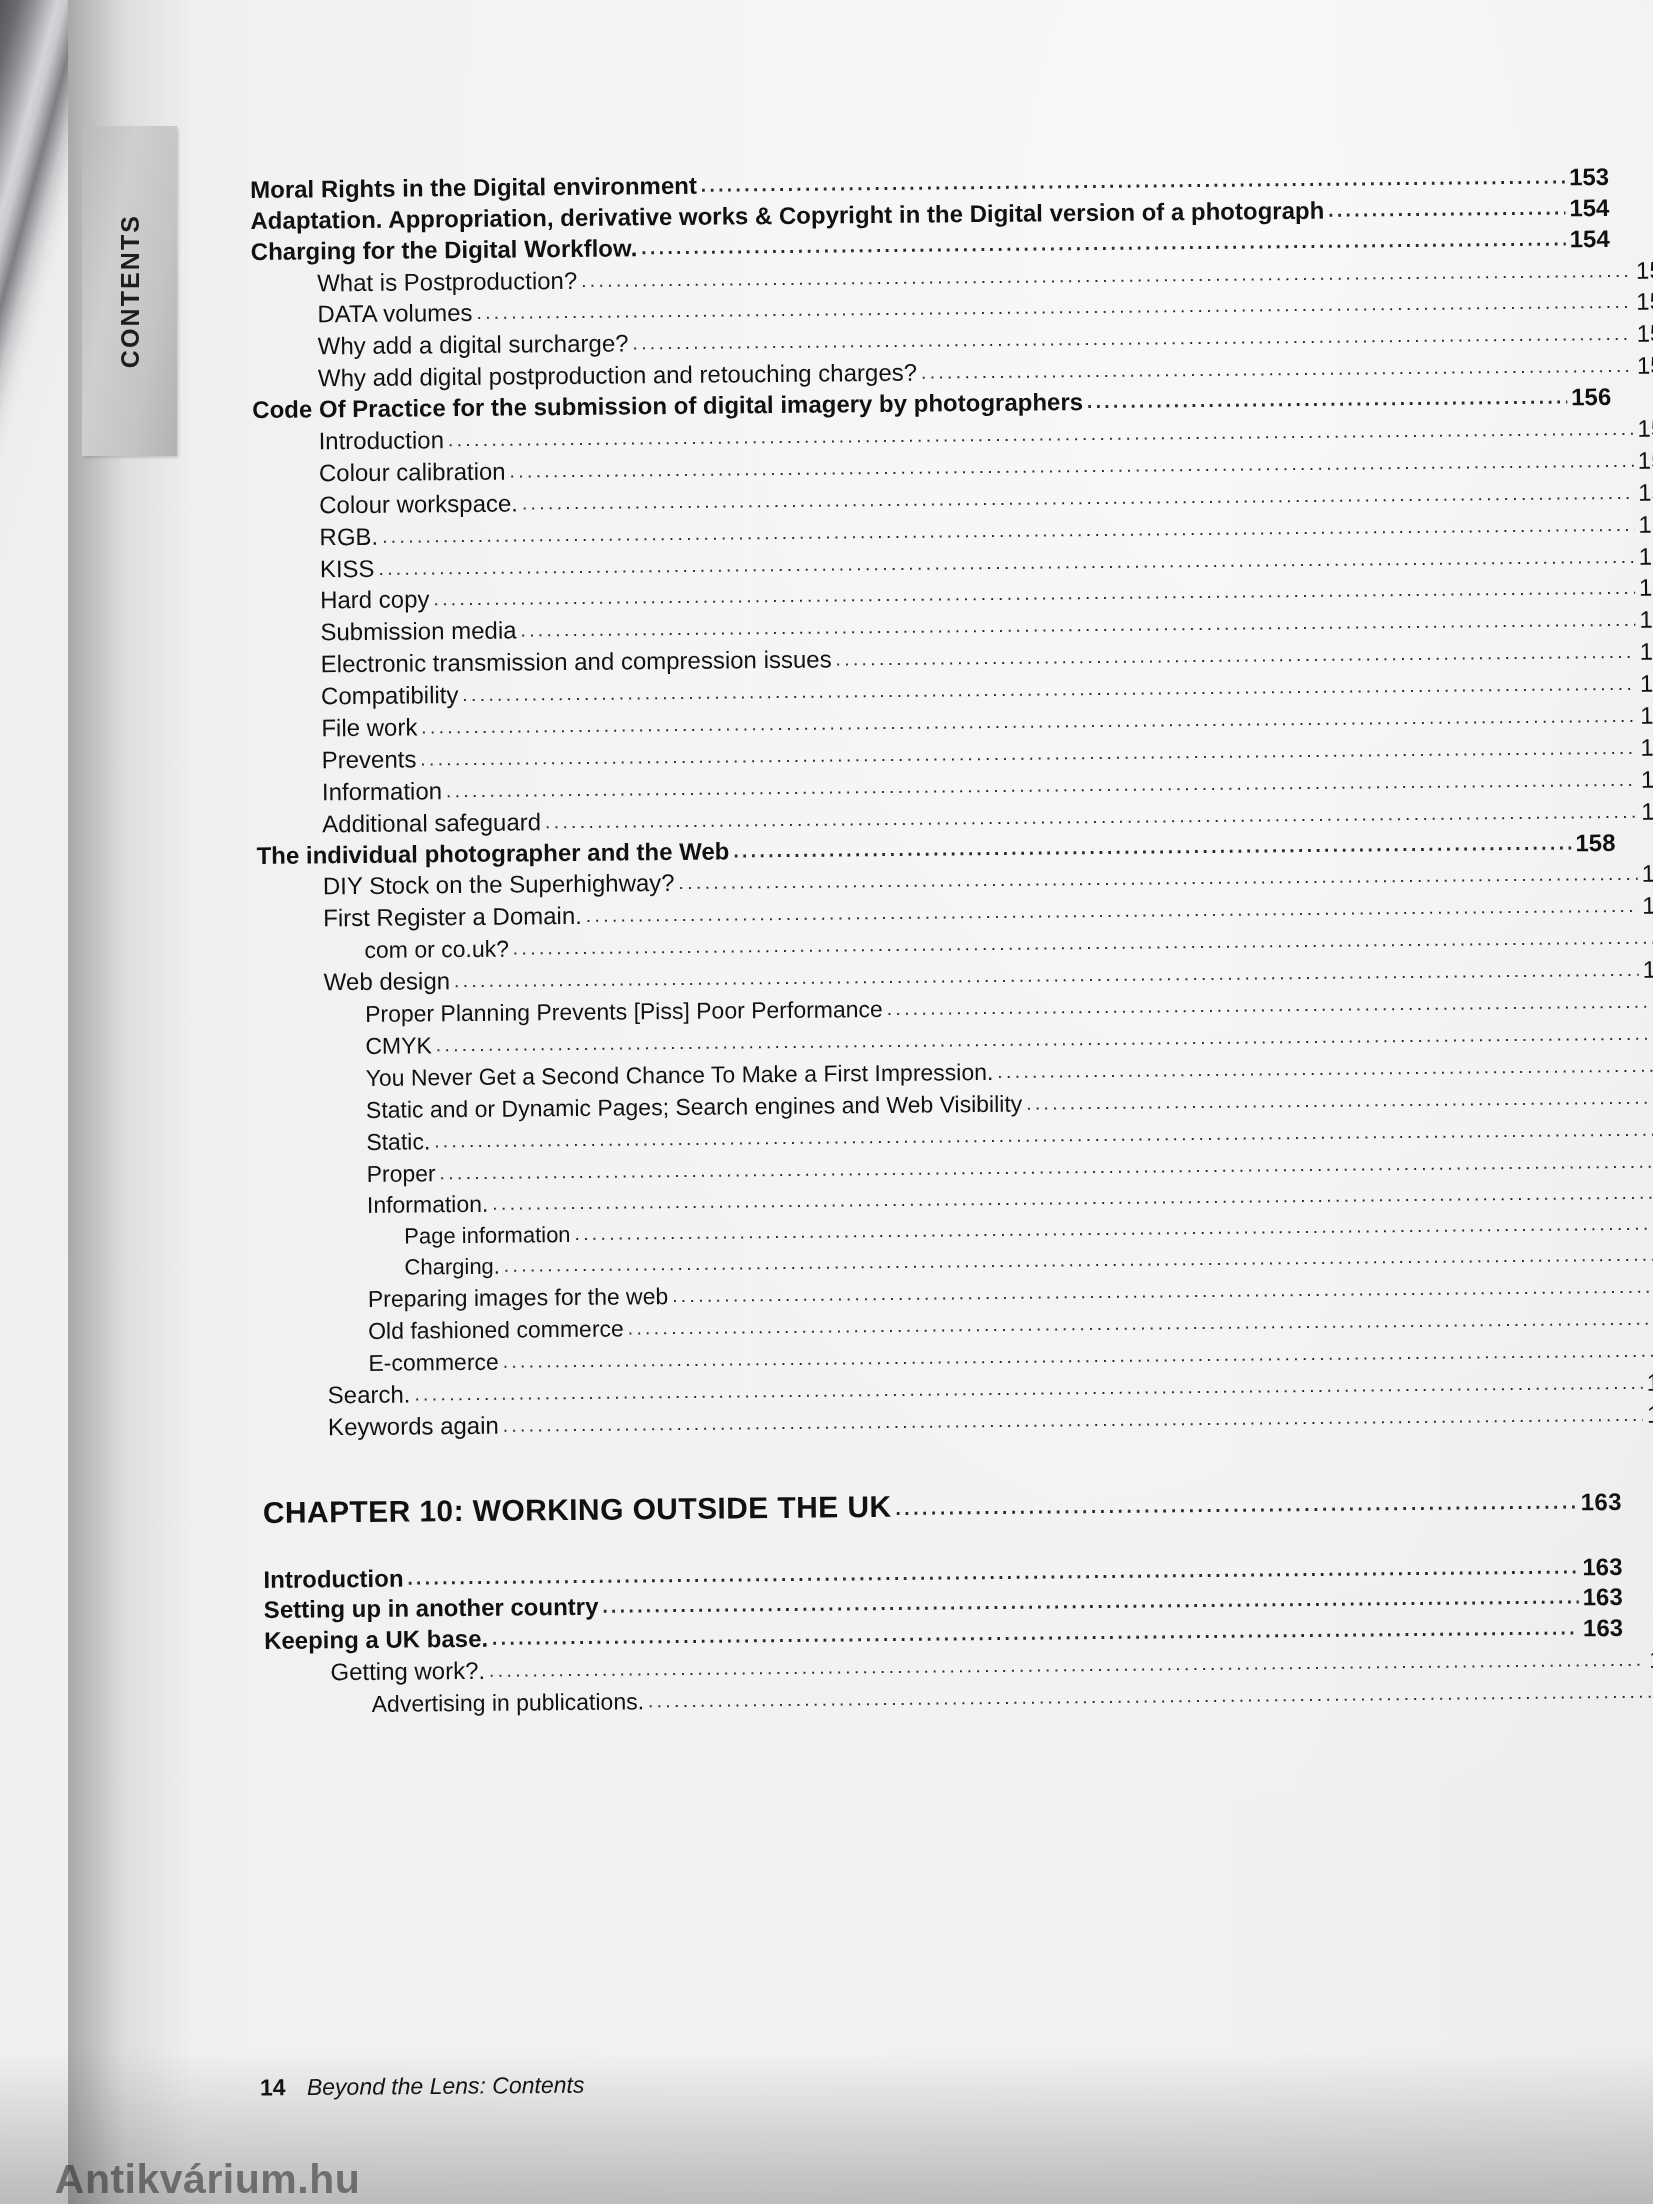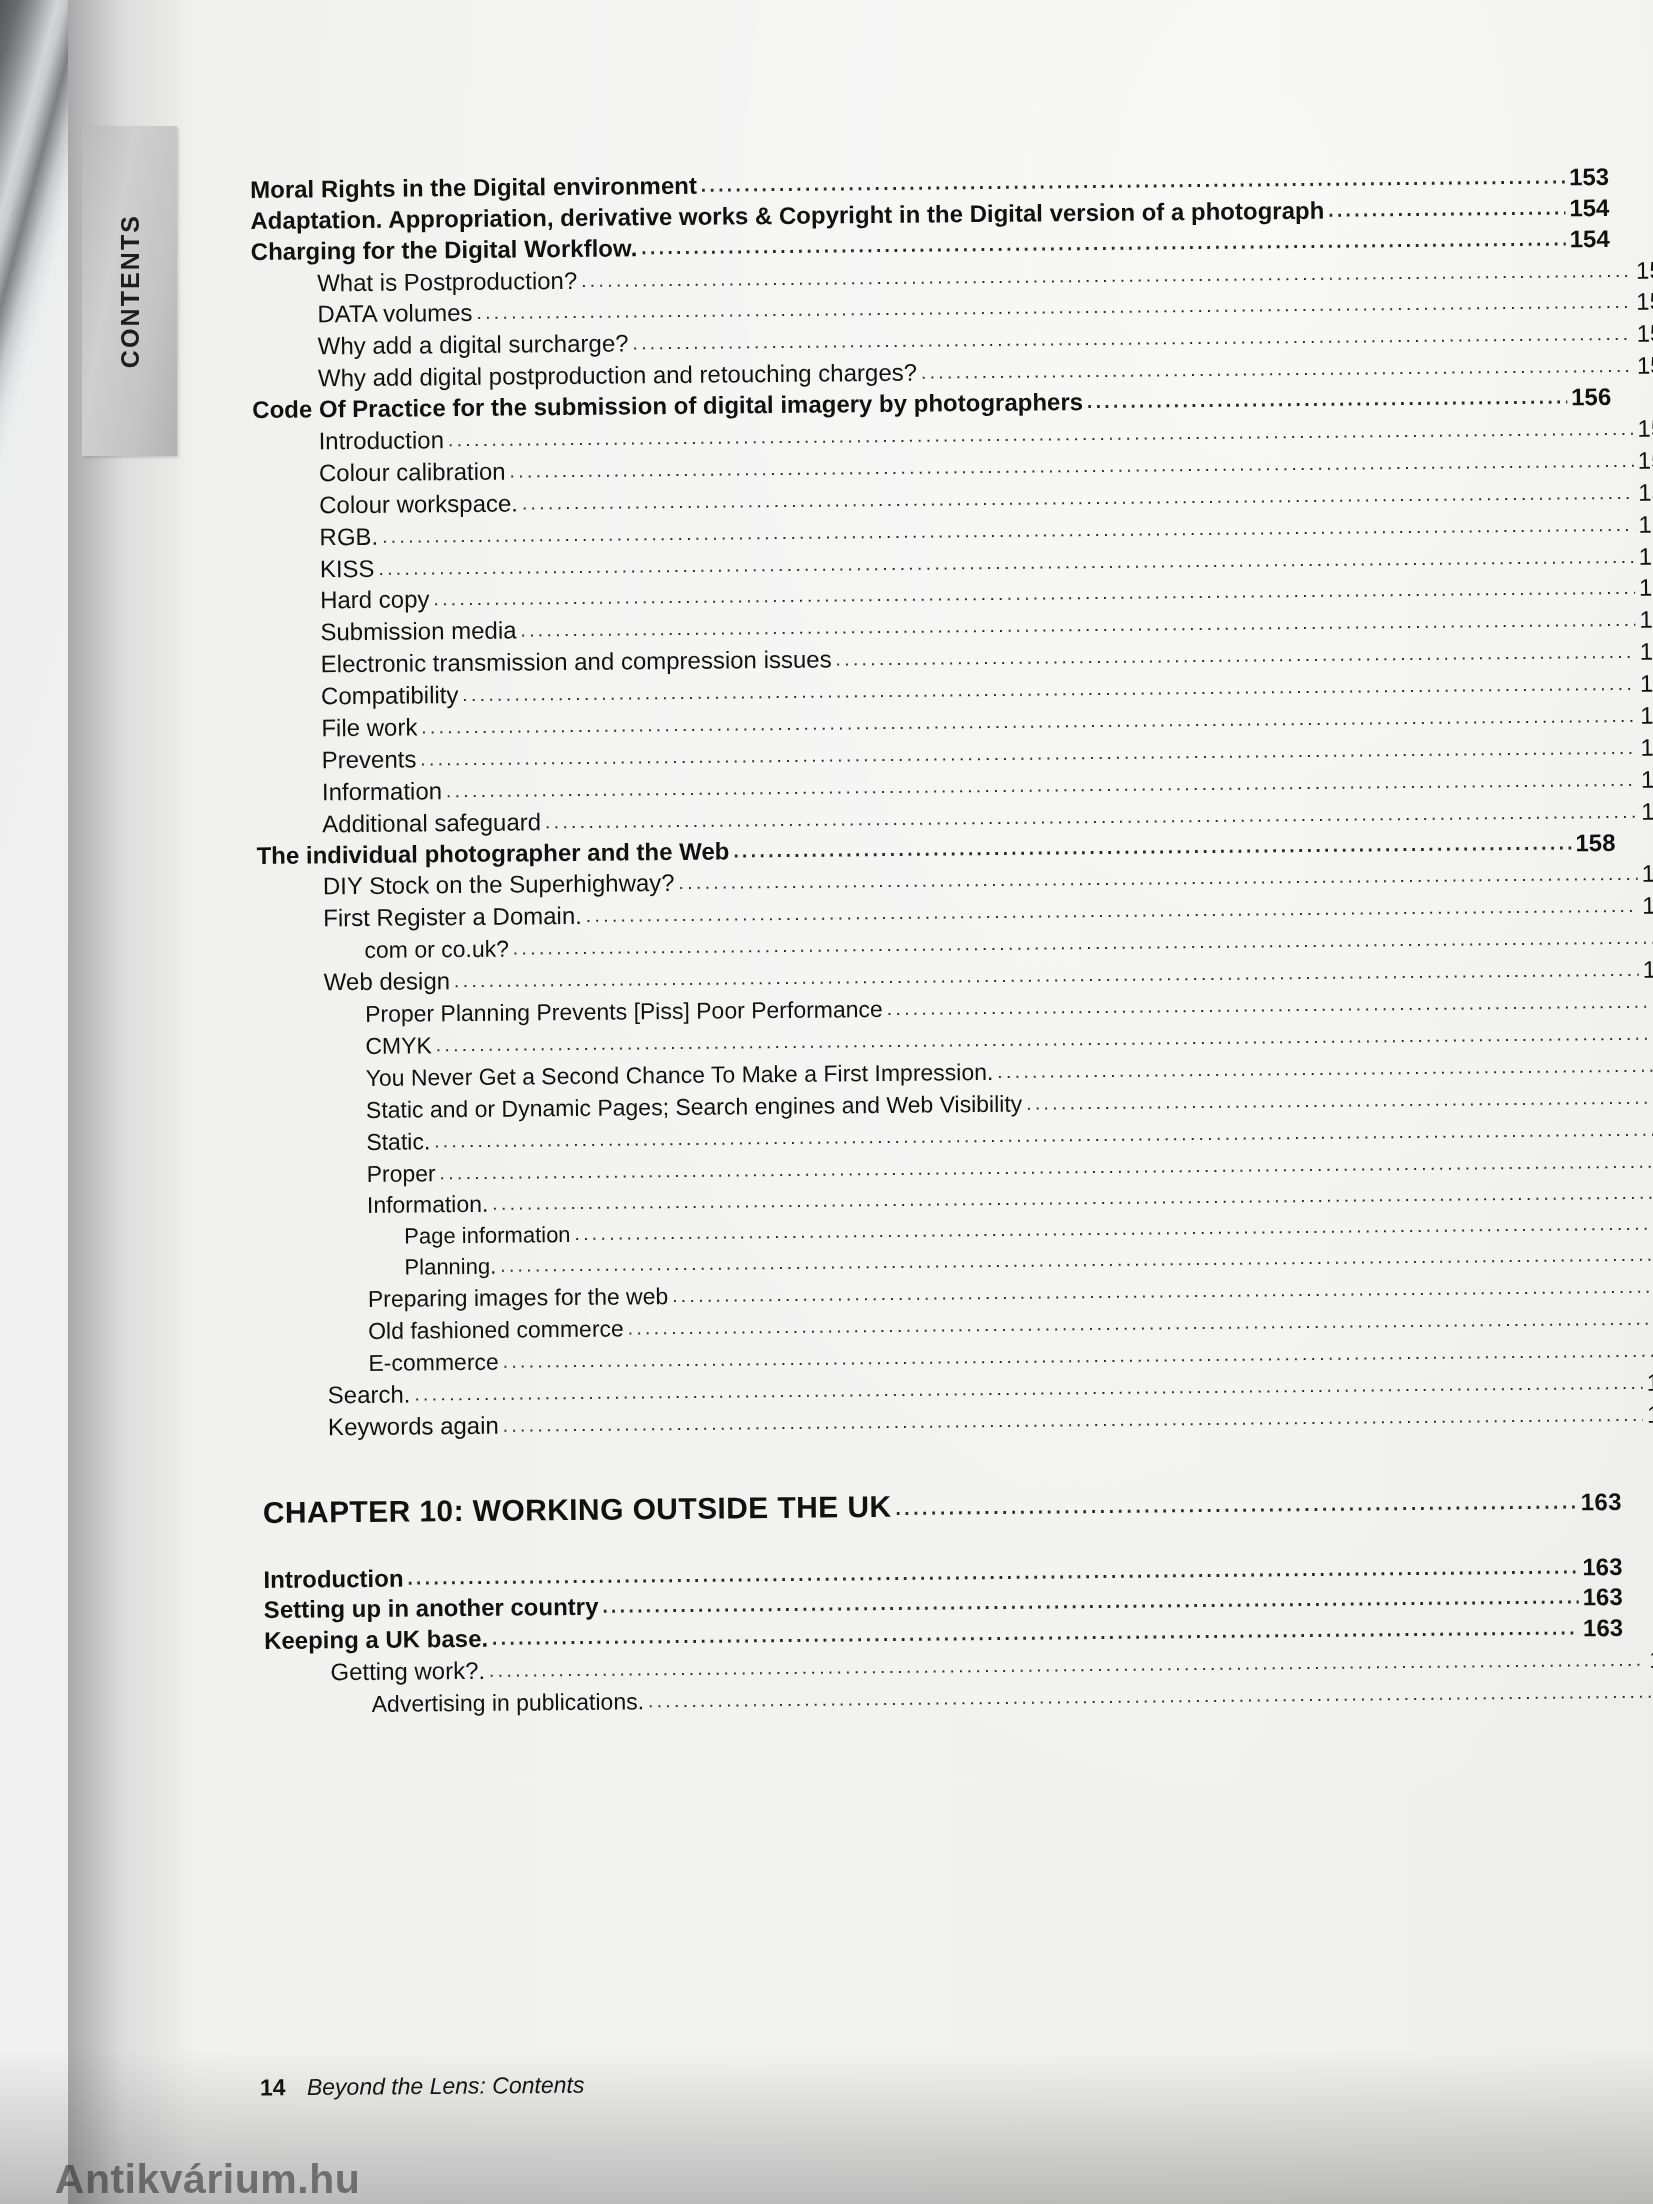--- a/index.html
+++ b/index.html
@@ -312,21 +312,21 @@
       </div>
       <div class="row lvl-2">
         <span class="txt">Information.</span>
         <span class="dots">.......................................................................................................................................................................................................</span>
       </div>
       <div class="row lvl-3">
         <span class="txt">Page information</span>
         <span class="dots">.......................................................................................................................................................................................................</span>
       </div>
       <div class="row lvl-3">
-        <span class="txt">Planning.</span>
+        <span class="txt">Charging.</span>
         <span class="dots">.......................................................................................................................................................................................................</span>
       </div>
       <div class="row lvl-2">
         <span class="txt">Preparing images for the web</span>
         <span class="dots">.......................................................................................................................................................................................................</span>
       </div>
       <div class="row lvl-2">
         <span class="txt">Old fashioned commerce</span>
         <span class="dots">.......................................................................................................................................................................................................</span>
       </div>

